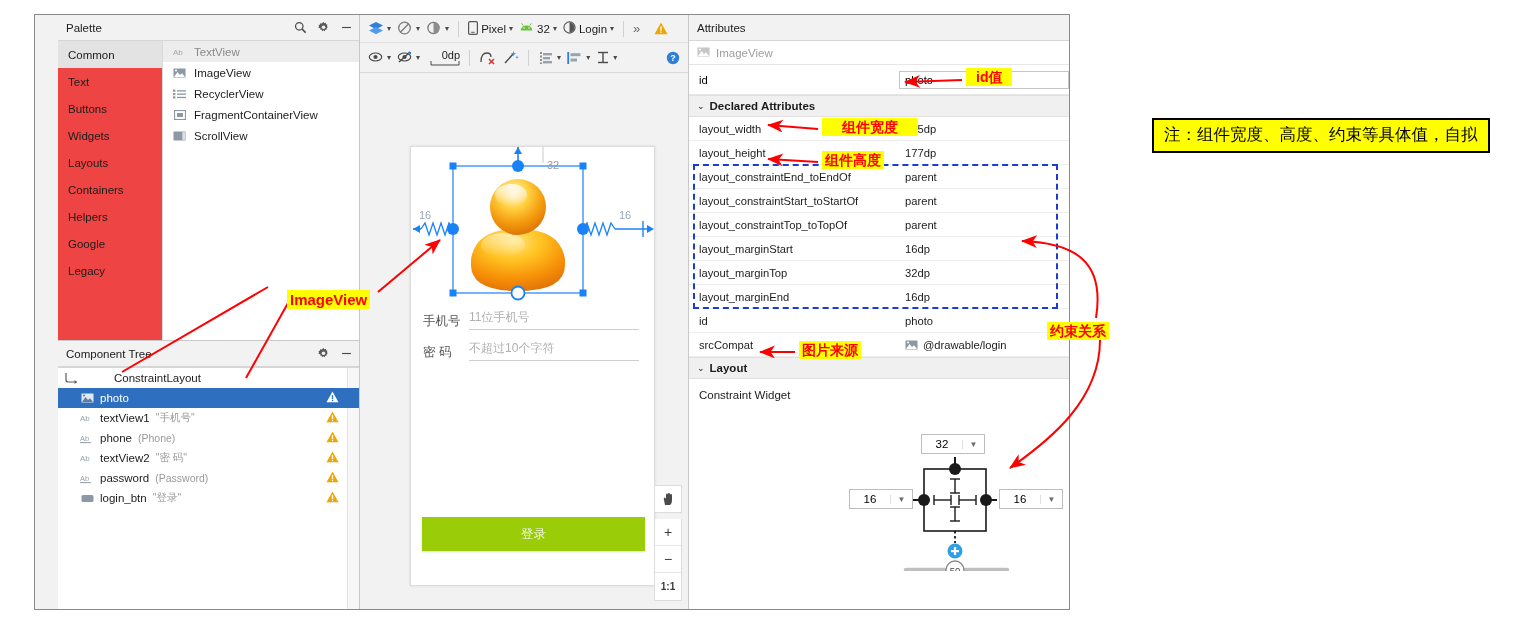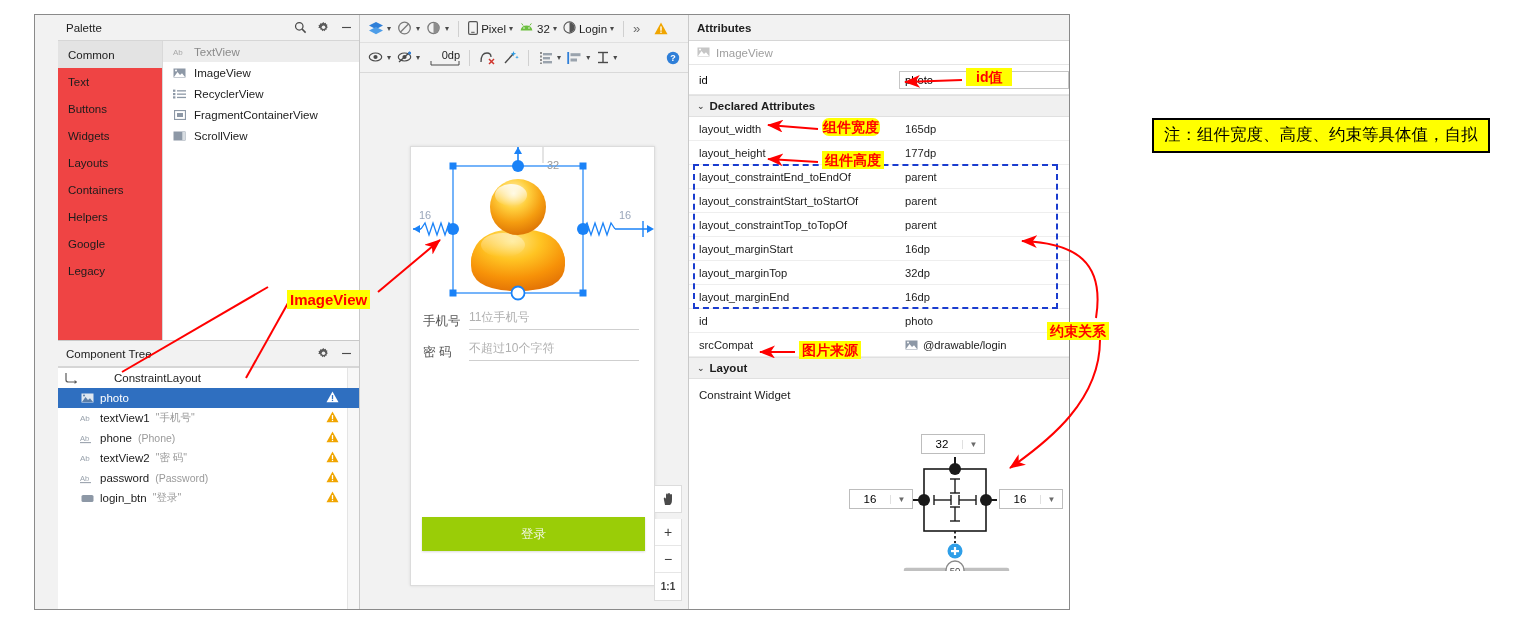--- a/index.html
+++ b/index.html
@@ -592,21 +592,21 @@
           <div class="zt-b">
             <div>+</div>
             <div>−</div>
             <div>1:1</div>
           </div>
         </div>
       </div>
     </div>
 
     <div class="rightcol">
-      <div class="panel-head" style="border-bottom:1px solid #d6d6d6;font-weight:bold;">
+      <div class="panel-head" style="border-bottom:1px solid #d6d6d6;">
         <span class="ttl">Attributes</span>
       </div>
 
       <div class="attr-sub">
         <span><svg width="13" height="10" viewBox="0 0 13 10">
               <rect x="0.5" y="0.5" width="12" height="9" fill="#c6c6c6"></rect>
               <path d="M1 9 L4.5 4 L7 7 L9 5.2 L12 9 Z" fill="#ffffff"></path>
               <circle cx="3" cy="2.6" r="1" fill="#ffffff"></circle>
             </svg></span>
         <span>ImageView</span>
@@ -758,20 +758,20 @@
 
     <line x1="795" y1="352" x2="760" y2="352" stroke="#ff0000" stroke-width="2" marker-end="url(#ah)"></line>
 
     <path d="M1096 318 C1105 262 1076 243 1022 241" fill="none" stroke="#ff0000" stroke-width="2" marker-end="url(#ah)"></path>
 
     <path d="M1100 340 C1100 400 1050 440 1010 468" fill="none" stroke="#ff0000" stroke-width="2" marker-end="url(#ah)"></path>
   </svg>
 
   <div class="anno hl" style="left:287px; top:290px; font-size:15px; padding:1px 3px;">ImageView</div>
   <div class="anno hl" style="left:966px; top:68px; font-size:14px; padding:1px 10px;">id值</div>
-  <div class="anno hl" style="left:822px; top:118px; font-size:14px; padding:1px 1px;border-radius:7px;">组件宽度</div>
+  <div class="anno hl" style="left:822px; top:118px; font-size:14px; padding:1px 20px;">组件宽度</div>
   <div class="anno hl" style="left:822px; top:151px; font-size:14px; padding:1px 3px;">组件高度</div>
   <div class="anno hl" style="left:799px; top:341px; font-size:14px; padding:1px 3px;">图片来源</div>
   <div class="anno hl" style="left:1047px; top:322px; font-size:14px; padding:1px 3px;">约束关系</div>
 
   <div class="anno notebox" style="left:1152px; top:118px;">注：组件宽度、高度、约束等具体值，自拟</div>
 
 </div>
 
 </body></html>

